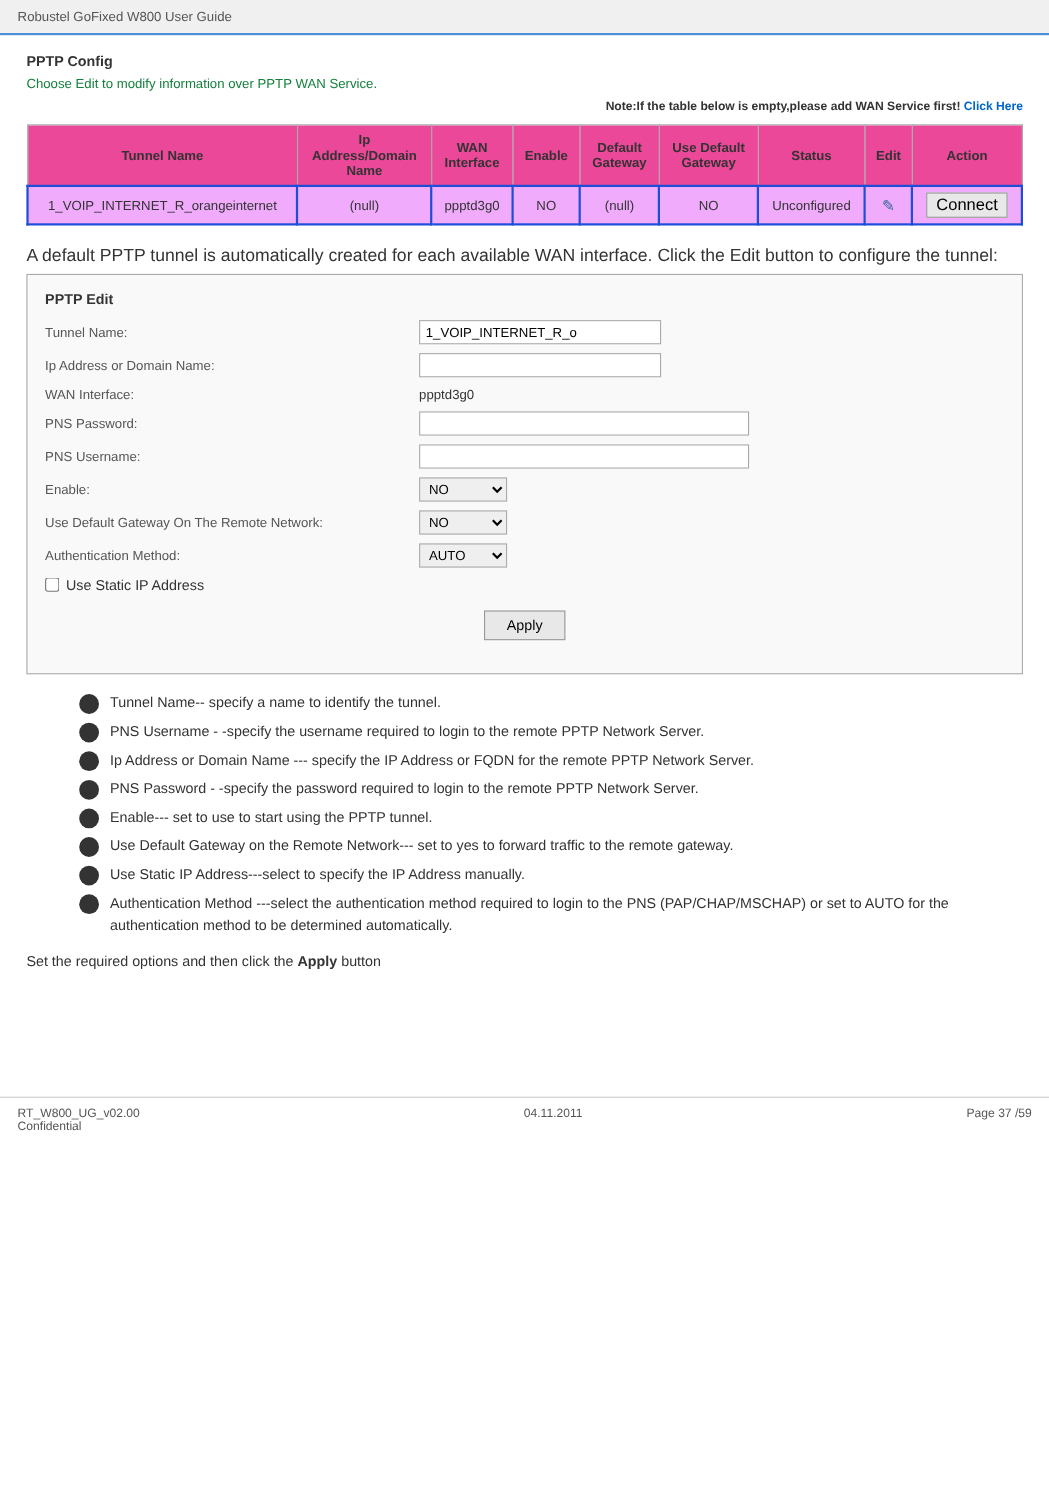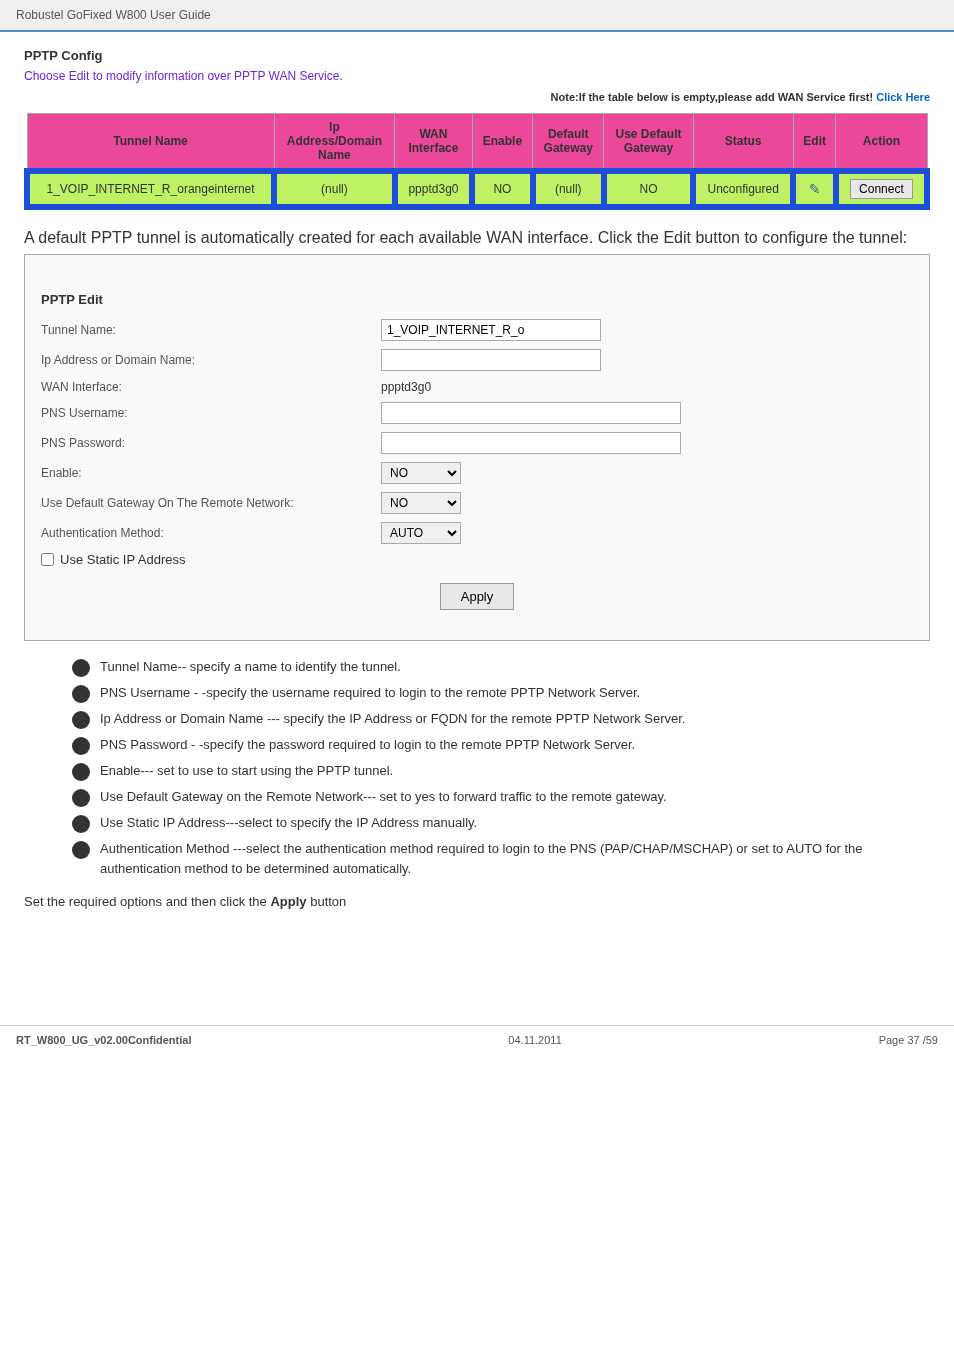--- a/index.html
+++ b/index.html
@@ -23,21 +23,21 @@
       padding: 16px 24px;
     }
     .section-title {
       font-weight: bold;
       font-size: 13px;
       margin-bottom: 6px;
       color: #333;
     }
     .section-desc {
       font-size: 12px;
-      color: #6d28d9;
+      color: #15803d;
       margin-bottom: 8px;
     }
     .note-line {
       font-size: 11px;
       font-weight: bold;
       margin-bottom: 10px;
       text-align: right;
     }
     .note-line a {
       color: #0066cc;
@@ -51,30 +51,30 @@
       font-size: 12px;
     }
     table.config-table th {
       background: #ec4899;
       border: 1px solid #aaa;
       padding: 6px 8px;
       text-align: center;
       font-weight: bold;
     }
     table.config-table td {
-      border: 6px solid #1d4ed8;
+      border: 2px solid #1d4ed8;
       padding: 5px 8px;
       text-align: center;
-      background: #bef264;
+      background: #f0abfc;
     }
     .connect-btn {
       background: #e8e8e8;
       border: 1px solid #999;
       padding: 2px 8px;
-      font-size: 12px;
+      font-size: 15px;
       cursor: pointer;
     }
     .edit-icon {
       color: #336699;
       font-size: 14px;
       cursor: pointer;
     }
     
     .desc-para {
       font-size: 16px;
@@ -86,21 +86,20 @@
       border: 1px solid #aaa;
       padding: 14px 16px;
       margin-bottom: 16px;
       background: #f9f9f9;
     }
     .pptp-edit-title {
       font-weight: bold;
       font-size: 13px;
       margin-bottom: 12px;
       color: #333;
-      margin-top: 23px;
     }
     .form-row {
       display: flex;
       align-items: center;
       margin-bottom: 8px;
     }
     .form-label {
       width: 340px;
       font-size: 12px;
       color: #555;
@@ -181,22 +180,21 @@
       right: 0;
       border-top: 1px solid #ccc;
       padding: 8px 16px;
       display: flex;
       justify-content: space-between;
       font-size: 11px;
       color: #555;
     }
     .footer-left {
       display: flex;
-      flex-direction: row;
-      font-weight: bold;
+      flex-direction: column;
     }
     .wan-interface-val {
       font-size: 12px;
     }
   </style>
 </head>
 <body>
 
 <div class="header-bar">
   <span>Robustel GoFixed W800 User Guide</span>
@@ -266,30 +264,30 @@
     </div>
 
     <div class="form-row">
       <div class="form-label">WAN Interface:</div>
       <div class="form-value">
         <span class="wan-interface-val">ppptd3g0</span>
       </div>
     </div>
 
     <div class="form-row">
+      <div class="form-label">PNS Password:</div>
+      <div class="form-value">
+        <input type="password" value="" style="width: 300px;">
+      </div>
+    </div>
+
+    <div class="form-row">
       <div class="form-label">PNS Username:</div>
       <div class="form-value">
         <input type="text" value="" style="width: 300px;">
-      </div>
-    </div>
-
-    <div class="form-row">
-      <div class="form-label">PNS Password:</div>
-      <div class="form-value">
-        <input type="password" value="" style="width: 300px;">
       </div>
     </div>
 
     <div class="form-row">
       <div class="form-label">Enable:</div>
       <div class="form-value">
         <select>
           <option>NO</option>
           <option>YES</option>
         </select>

